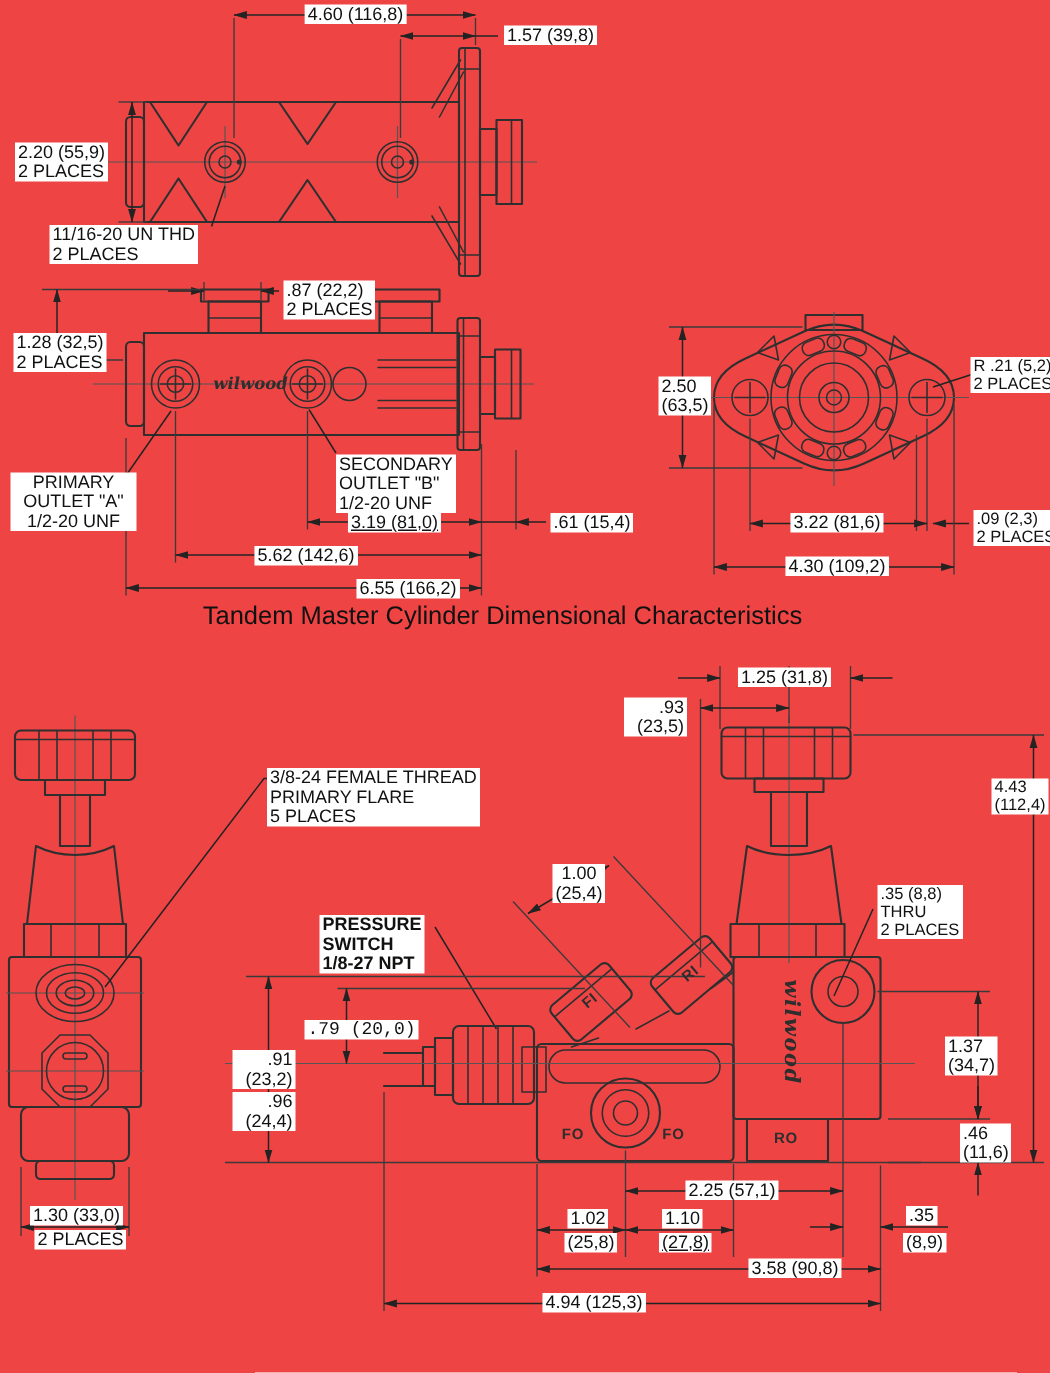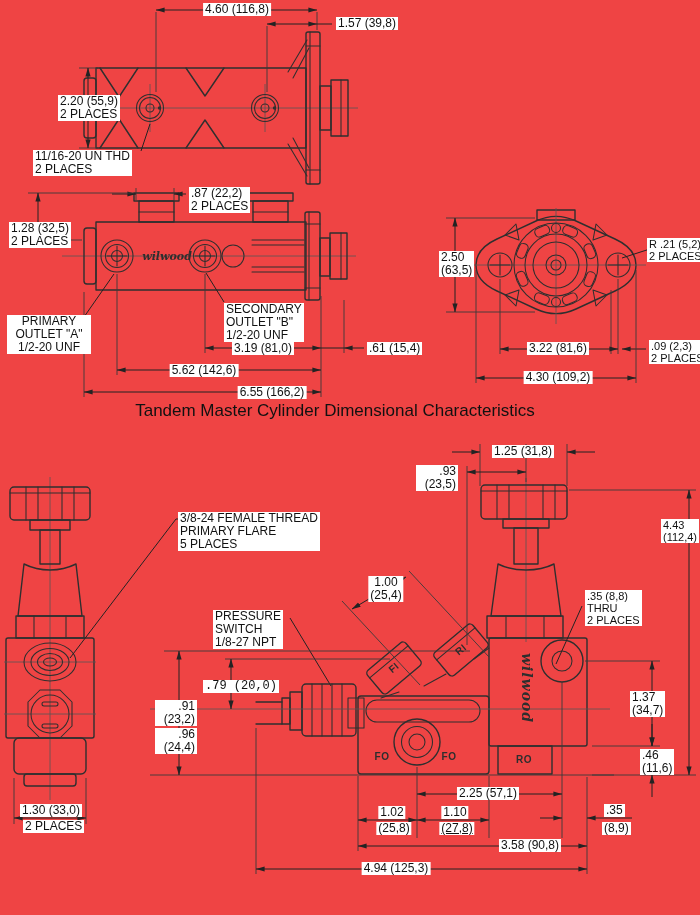--- a/index.html
+++ b/index.html
@@ -303,21 +303,21 @@
     <line class="d" x1="540" y1="818" x2="562" y2="818" marker-end="url(#ar)"></line>
     <line class="d" x1="632" y1="818" x2="587" y2="818" marker-end="url(#ar)"></line>
     <line class="d" x1="358" y1="846" x2="587" y2="846" marker-start="url(#ar)" marker-end="url(#ar)"></line>
     <line class="e" x1="256" y1="728" x2="256" y2="874"></line>
     <line class="d" x1="256" y1="869" x2="587" y2="869" marker-start="url(#ar)" marker-end="url(#ar)"></line>
   </g>
 </svg>
 
 <div class="lbl ctr" style="left:237px;top:3px;">4.60 (116,8)</div>
 <div class="lbl" style="left:336px;top:17px;">1.57 (39,8)</div>
-<div class="lbl" style="left:10px;top:95px;margin-left:48px;">
+<div class="lbl" style="left:10px;top:95px;">
   <div>2.20 (55,9)</div>
   <div>2 PLACES</div>
 </div>
 <div class="lbl" style="left:33px;top:150px;">
   <div>11/16-20 UN THD</div>
   <div>2 PLACES</div>
 </div>
 <div class="lbl" style="left:189px;top:187px;">
   <div>.87 (22,2)</div>
   <div>2 PLACES</div>
@@ -329,21 +329,21 @@
 <div class="lbl" style="left:7px;top:315px;width:80px;text-align:center;">
   <div>PRIMARY</div>
   <div>OUTLET "A"</div>
   <div>1/2-20 UNF</div>
 </div>
 <div class="lbl" style="left:224px;top:303px;">
   <div>SECONDARY</div>
   <div>OUTLET "B"</div>
   <div>1/2-20 UNF</div>
 </div>
-<div class="lbl ctr" style="left:263px;top:342px;">3.19 (81,0)</div>
+<div class="lbl ctr" style="left:263px;top:342px;text-decoration:underline;">3.19 (81,0)</div>
 <div class="lbl" style="left:367px;top:342px;">.61 (15,4)</div>
 <div class="lbl ctr" style="left:204px;top:364px;">5.62 (142,6)</div>
 <div class="lbl ctr" style="left:272px;top:386px;">6.55 (166,2)</div>
 <div class="lbl" style="left:439px;top:251px;">
   <div>2.50</div>
   <div>(63,5)</div>
 </div>
 <div class="lbl s11" style="left:647px;top:238px;">
   <div>R .21 (5,2)</div>
   <div>2 PLACES</div>
@@ -373,21 +373,21 @@
 </div>
 <div class="lbl ctr" style="left:386px;top:576px;text-align:center;">
   <div>1.00</div>
   <div>(25,4)</div>
 </div>
 <div class="lbl s11" style="left:585px;top:590px;">
   <div>.35 (8,8)</div>
   <div>THRU</div>
   <div>2 PLACES</div>
 </div>
-<div class="lbl" style="left:213px;top:610px;">
+<div class="lbl" style="left:213px;top:610px;font-weight:bold;">
   <div>PRESSURE</div>
   <div>SWITCH</div>
   <div>1/8-27 NPT</div>
 </div>
 <div class="lbl rt" style="left:155px;top:700px;width:38px;">
   <div>.91</div>
   <div>(23,2)</div>
 </div>
 <div class="lbl" style="left:203px;top:680px;font-family:Liberation Mono, monospace;">.79 (20,0)</div>
 <div class="lbl rt" style="left:155px;top:728px;width:38px;">

